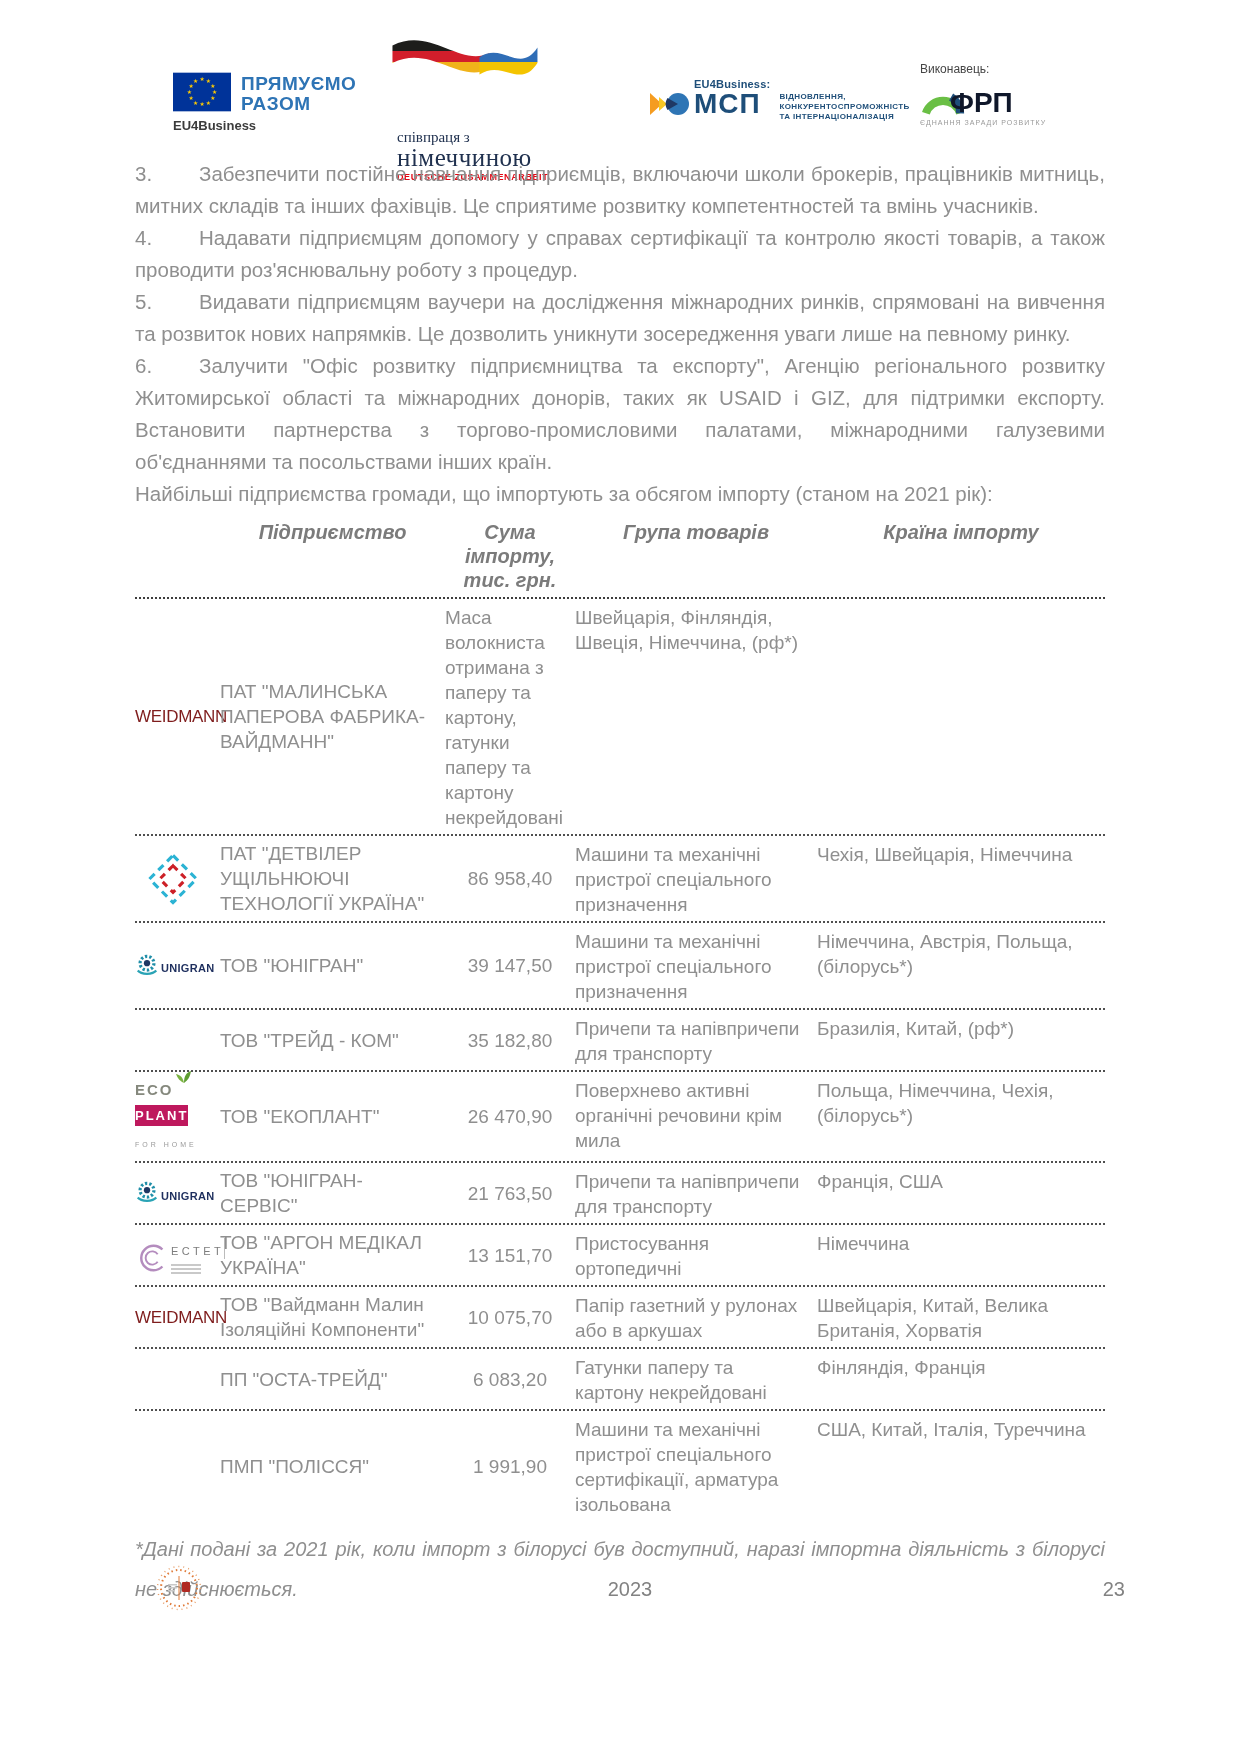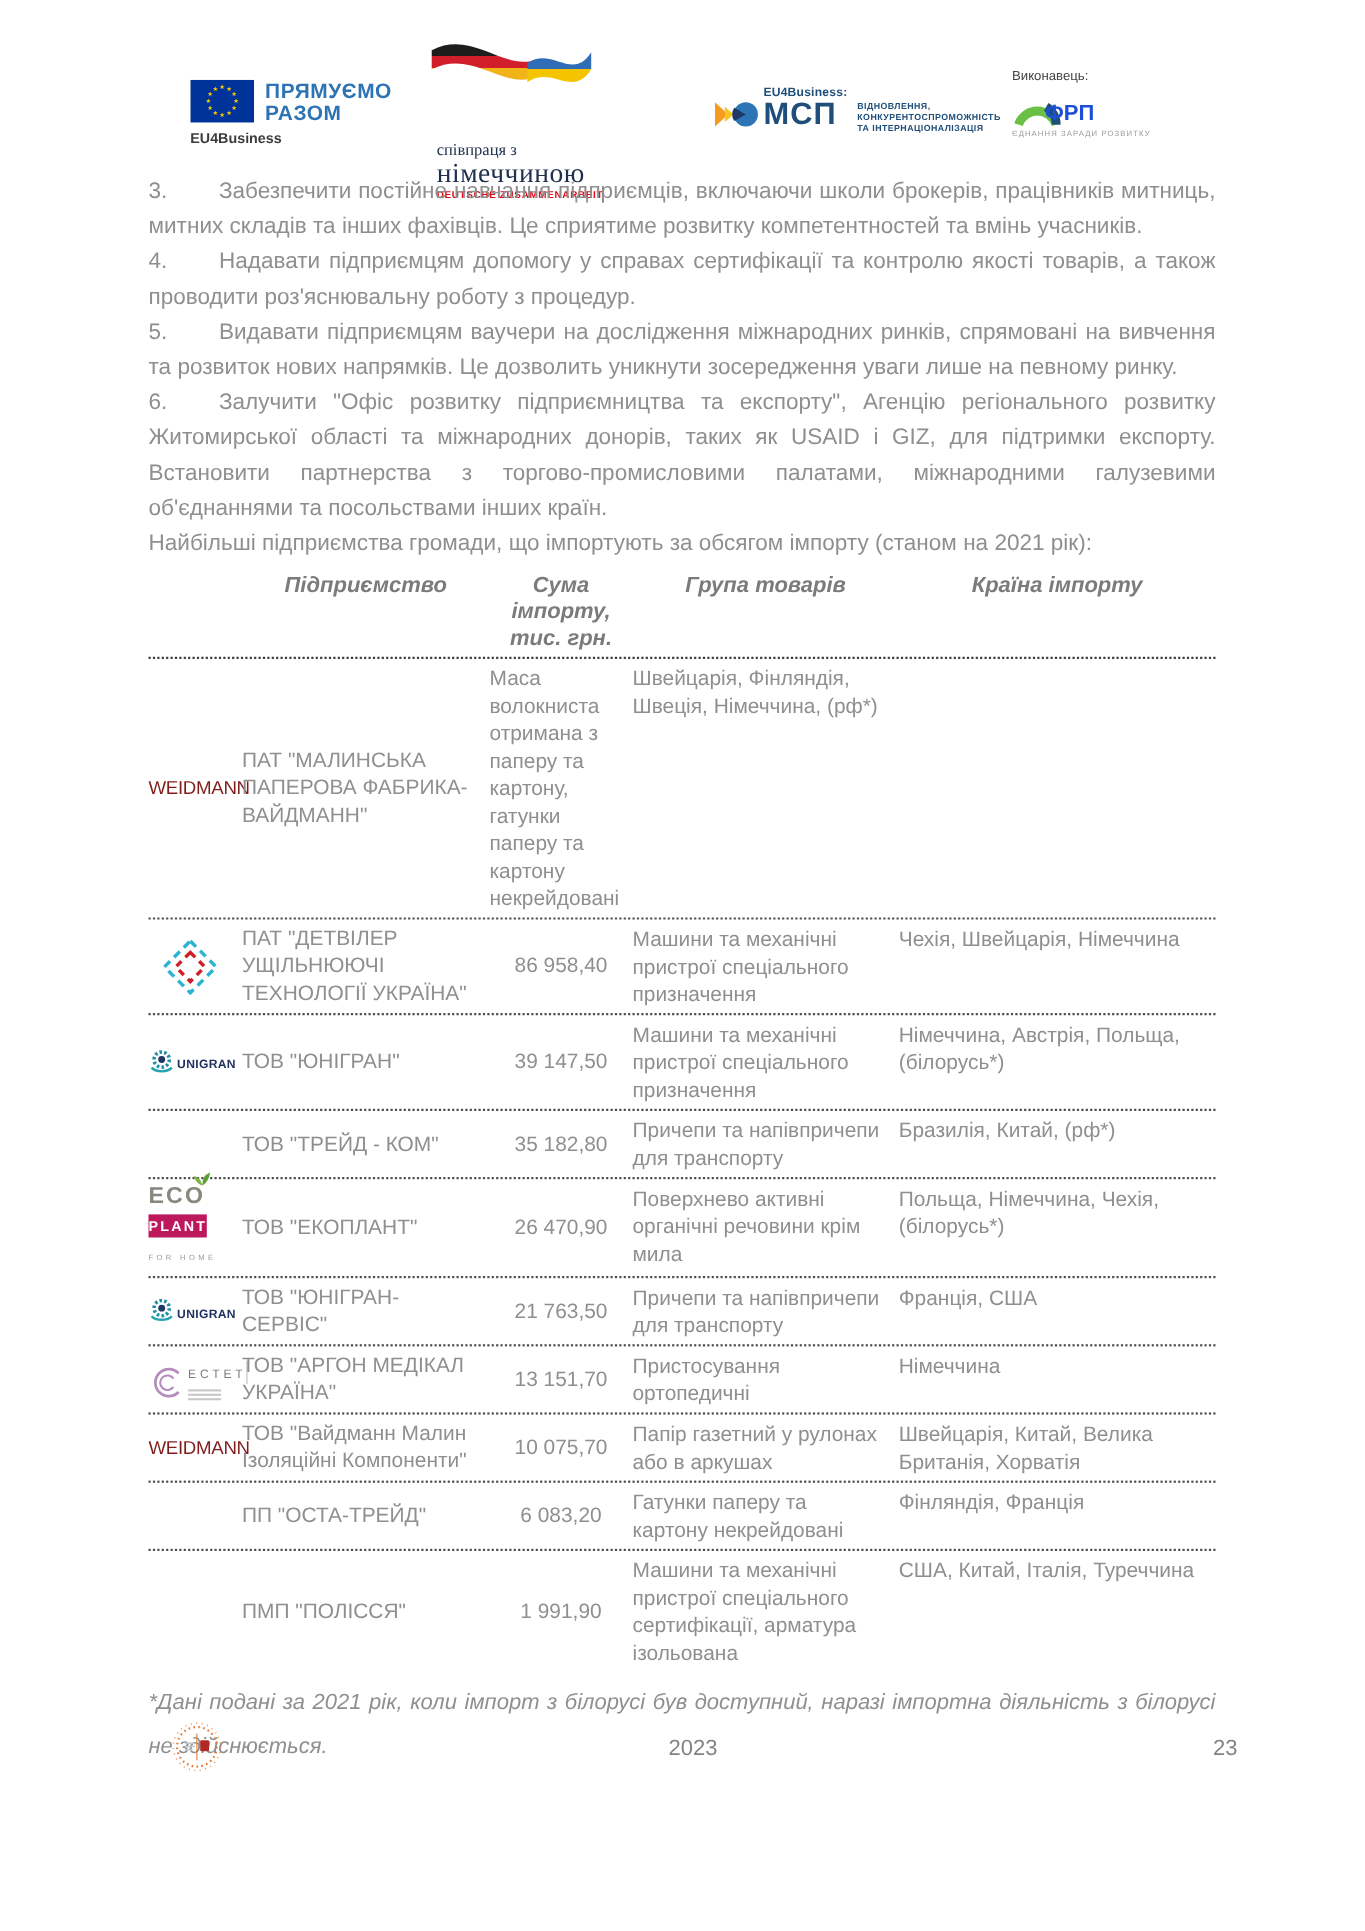--- a/index.html
+++ b/index.html
@@ -26,21 +26,21 @@
   .msp-icon { width:40px; height:32px; margin-top:10px; }
   .msp-mid { margin-left:4px; }
   .msp-top { font-size:11px; font-weight:bold; color:#1e4e79; letter-spacing:.2px; }
   .msp-abbr { font-size:28px; font-weight:bold; color:#1e4e79; letter-spacing:1px; line-height:28px; }
   .msp-desc { margin-left:9px; margin-top:14px; font-size:8px; font-weight:bold; color:#1e4e79; line-height:10px; letter-spacing:.4px; }
 
   .h-frp { position:absolute; left:920px; top:62px; width:120px; }
   .frp-label { font-size:12px; color:#454545; margin-bottom:4px; }
   .frp-row { display:flex; align-items:flex-end; }
   .frp-arc { width:46px; height:36px; }
-  .frp-abbr { font-size:20px; font-weight:bold; color:#1d4ed8; margin-left:-16px; line-height:26px; }
+  .frp-abbr { font-size:28px; font-weight:bold; color:#0f172a; margin-left:-16px; line-height:26px; }
   .frp-cap { margin-top:3px; font-size:7px; color:#9a9a9a; letter-spacing:1px; white-space:nowrap; }
 
   
   .content { position:absolute; left:135px; width:970px; top:158px; }
   p.body { margin:0; font-size:20.5px; line-height:32px; text-align:justify; color:#8f8f8f; }
   .pnum { display:inline-block; width:64px; }
   .intro { margin-top:14px; text-align:left; }
 
   
   .imp-table { margin-top:10px; }
@@ -58,21 +58,21 @@
 
   
   .lg-weidmann { font-size:17px; font-weight:400; color:#7f1d1d; letter-spacing:-.3px; }
   .lg-datwyler { width:52px; height:52px; margin-left:12px; }
   .lg-unigran { display:flex; align-items:center; }
   .lg-unigran svg { width:24px; height:26px; }
   .uni-txt { margin-left:2px; }
   .uni-word { font-size:11px; font-weight:bold; color:#1e2f5e; letter-spacing:.3px; line-height:13px;margin-top:11px; }
   .uni-bar { margin-top:2px; height:4px; width:58px; background:#2aa3b5; opacity:.75; }
   .lg-eco { width:70px; text-align:left; }
-  .eco-top { position:relative; font-size:21px; letter-spacing:2px; color:#85887d; font-weight:bold; line-height:20px; }
+  .eco-top { position:relative; font-size:15px; letter-spacing:2px; color:#85887d; font-weight:bold; line-height:20px; }
   .eco-leaf { position:absolute; left:40px; top:-11px; width:18px; height:13px; }
   .eco-box { margin-top:1px; width:62px; background:#be185d; color:#fff; font-size:13px; font-weight:bold; letter-spacing:2px; text-align:center; padding:3px 0; }
   .eco-cap { margin-top:2px; font-size:7px; letter-spacing:3px; color:#9a9a9a; }
   .lg-estet { display:flex; align-items:flex-end; }
   .lg-estet svg { width:34px; height:36px; }
   .estet-col { margin-left:2px; margin-top:2px; }
   .estet-word { font-size:11px; letter-spacing:3.5px; color:#7d7d7d; }
   .estet-lines { margin-top:3px; border-left:1px solid #bbb; padding-left:3px; }
   .estet-lines i { display:block; height:2px; width:30px; background:#c9c9c9; margin-bottom:2px; }
 

